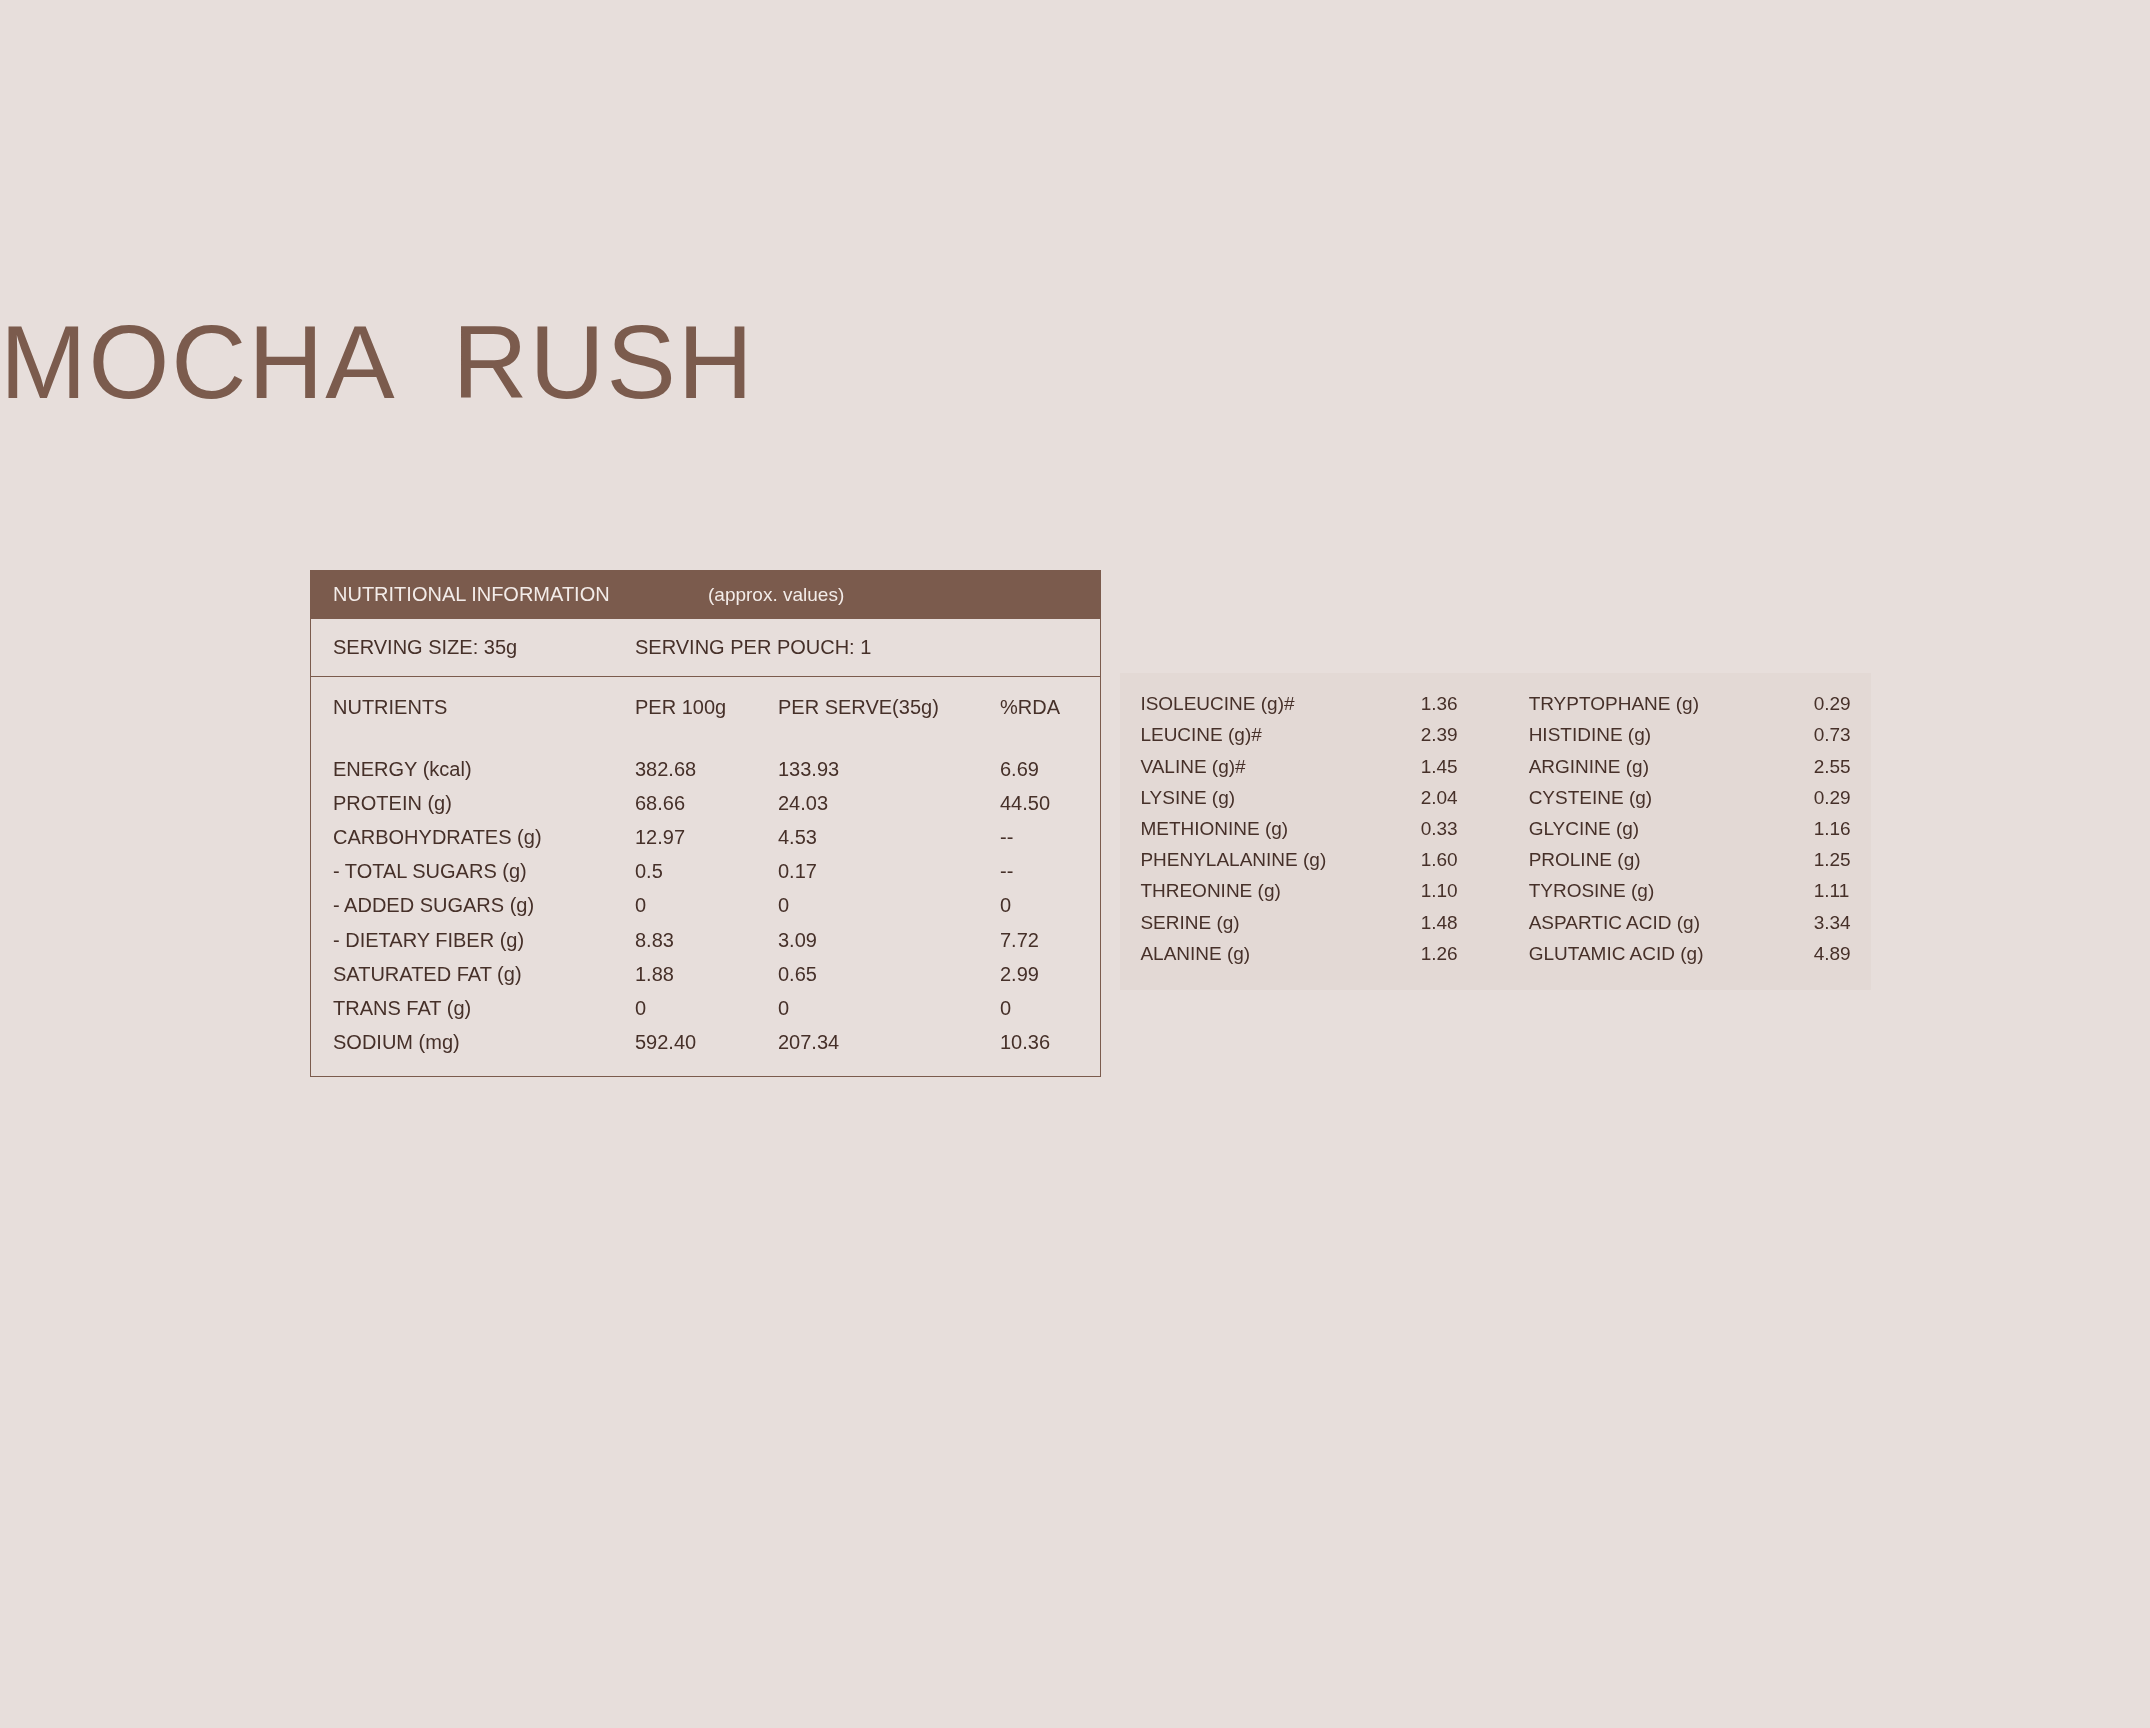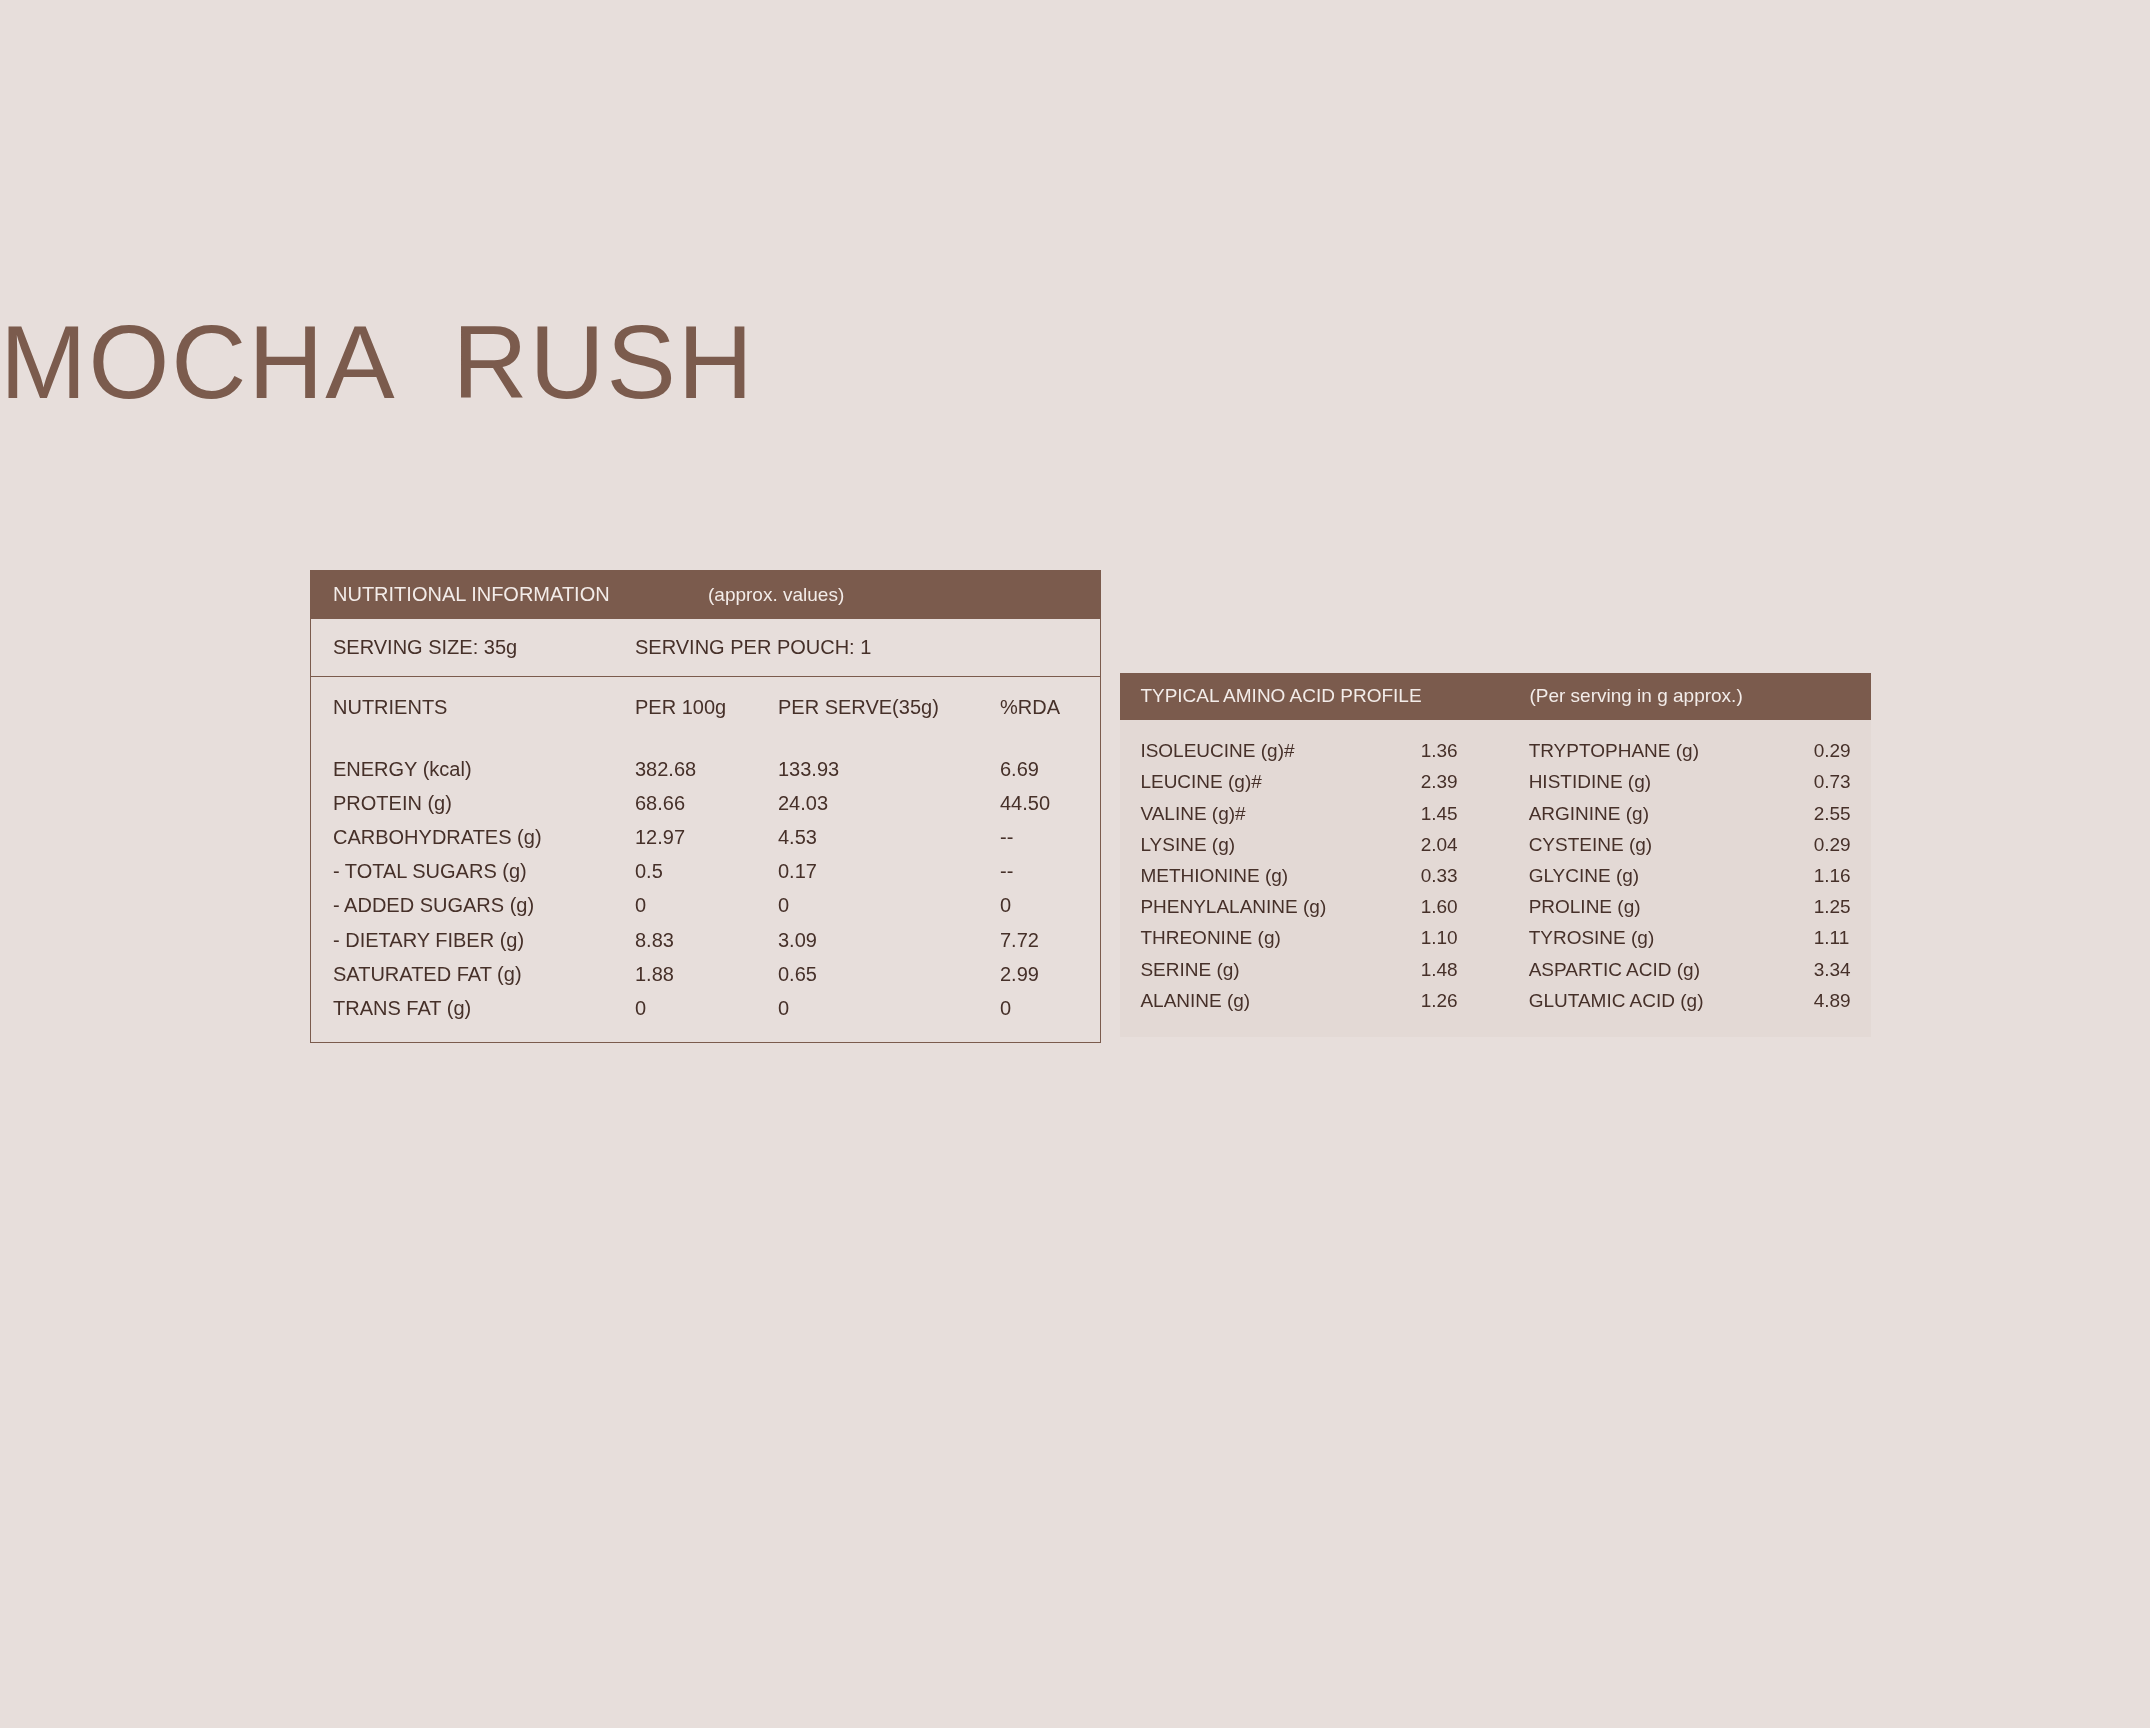--- a/index.html
+++ b/index.html
@@ -183,29 +183,31 @@
         <td class="c1">1.88</td>
         <td class="c2">0.65</td>
         <td class="c3">2.99</td>
       </tr>
       <tr>
         <td class="c0">TRANS FAT (g)</td>
         <td class="c1">0</td>
         <td class="c2">0</td>
         <td class="c3">0</td>
       </tr>
+      <tr>
+        <td class="c0">SODIUM (mg)</td>
+        <td class="c1">592.40</td>
+        <td class="c2">207.34</td>
+        <td class="c3">10.36</td>
+      </tr>
     </tbody>
   </table>
 </div>
 
 <div id="amino-panel">
-  <div class="panel-header">
-    <span class="hdr-main">TYPICAL AMINO ACID PROFILE</span>
-    <span class="hdr-sub">(Per serving in g approx.)</span>
-  </div>
   <div class="amino-body">
     <table class="amino-table">
       <tbody>
         <tr>
           <td class="a0">ISOLEUCINE (g)#</td>
           <td class="a1">1.36</td>
           <td class="a2">TRYPTOPHANE (g)</td>
           <td class="a3">0.29</td>
         </tr>
         <tr>

